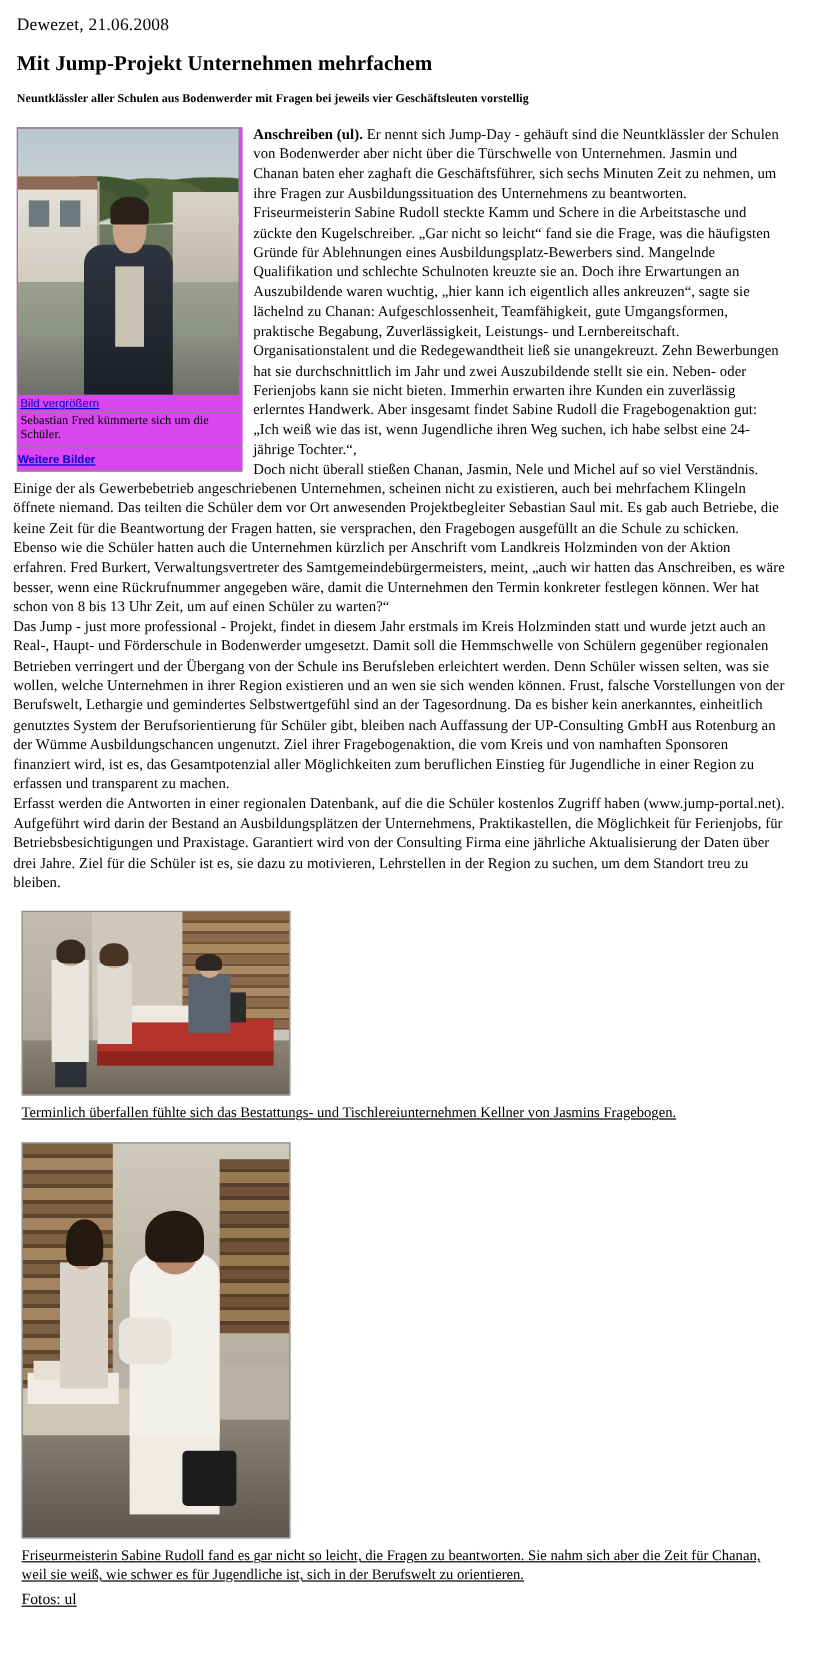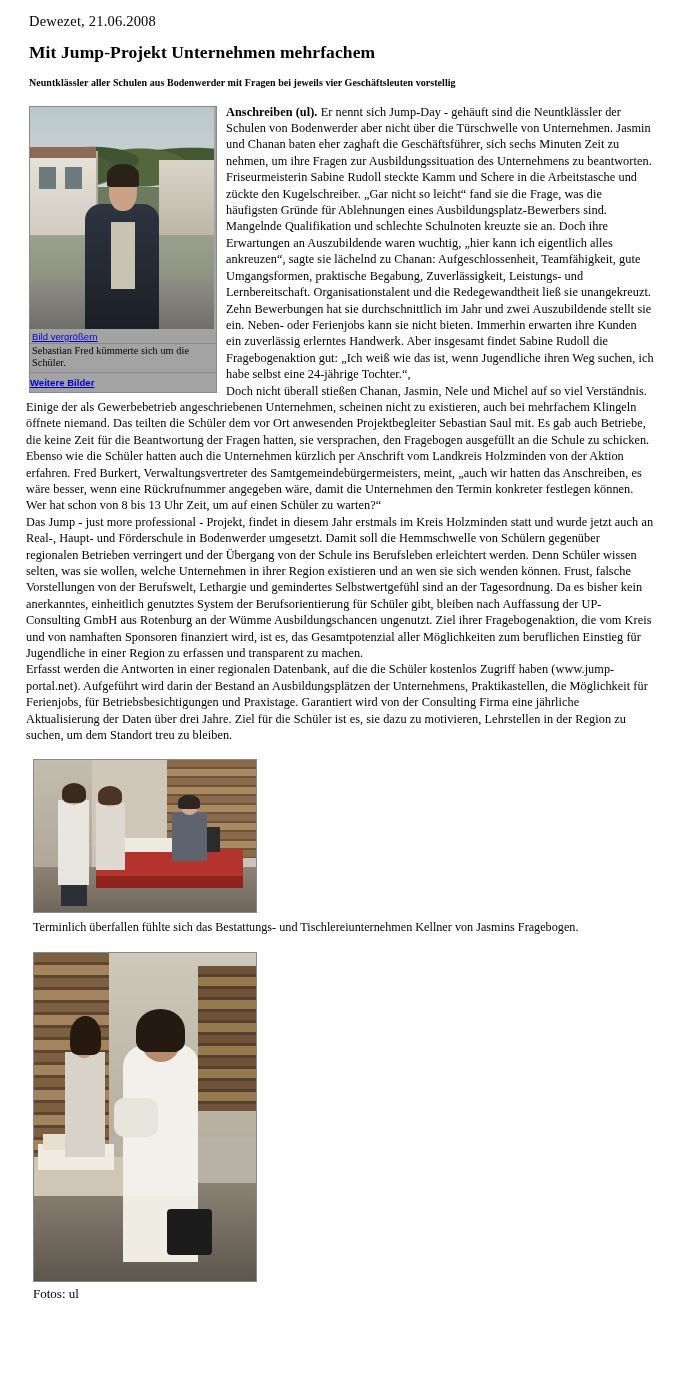--- a/index.html
+++ b/index.html
@@ -10,21 +10,21 @@
   body {
     width: 679px;
     font-family: "Liberation Serif", serif;
     color: #000000;
   }
   .page {
     position: relative;
     width: 665px;
     min-height: 1391px;
     box-sizing: border-box;
-    padding: 10px 11px 6px 26px;
+    padding: 10px 11px 6px 11px;
   }
   .source-line {
     font-size: 14.5px;
     line-height: 1.25;
     margin: 2px 0 12px 3px;
     letter-spacing: 0.2px;
   }
   h1.headline {
     font-size: 17.5px;
     font-weight: bold;
@@ -53,21 +53,21 @@
   }
   .lead-in {
     font-weight: bold;
   }
   
   .photo-box {
     float: left;
     width: 186px;
     border: 1px solid #8a8a8a;
     margin: 2px 9px 4px 3px;
-    background: #a3a3a3;
+    background: #d946ef;
     padding: 0;
   }
   .photo-frame {
     width: 184px;
     height: 222px;
     overflow: hidden;
     position: relative;
     background: #6e7a60;
   }
   .photo-main {
@@ -151,20 +151,21 @@
     font-family: "Liberation Sans", sans-serif;
     font-size: 9.5px;
     font-weight: bold;
     color: #0000cc;
     text-decoration: underline;
   }
   
   .lower-block {
     clear: both;
     margin-top: 16px;
+    text-decoration: underline;
   }
   .img2-frame {
     width: 222px;
     height: 152px;
     border: 1px solid #8a8a8a;
     margin-left: 7px;
     position: relative;
     overflow: hidden;
     background: #c9c3bb;
   }
@@ -310,16 +311,17 @@
       <div class="i3-girl-body"></div>
       <div class="i3-girl-head"></div>
       <div class="i3-girl-hair"></div>
       <div class="i3-woman-legs"></div>
       <div class="i3-woman-body"></div>
       <div class="i3-woman-arm"></div>
       <div class="i3-woman-head"></div>
       <div class="i3-woman-hair"></div>
       <div class="i3-bag"></div>
     </div>
+    <div class="footer-caption">Friseurmeisterin Sabine Rudoll fand es gar nicht so leicht, die Fragen zu beantworten. Sie nahm sich aber die Zeit für Chanan, weil sie weiß, wie schwer es für Jugendliche ist, sich in der Berufswelt zu orientieren.</div>
     <div class="footer-credit">Fotos: ul</div>
   </div>
 
 </div>
 
 </body></html>

